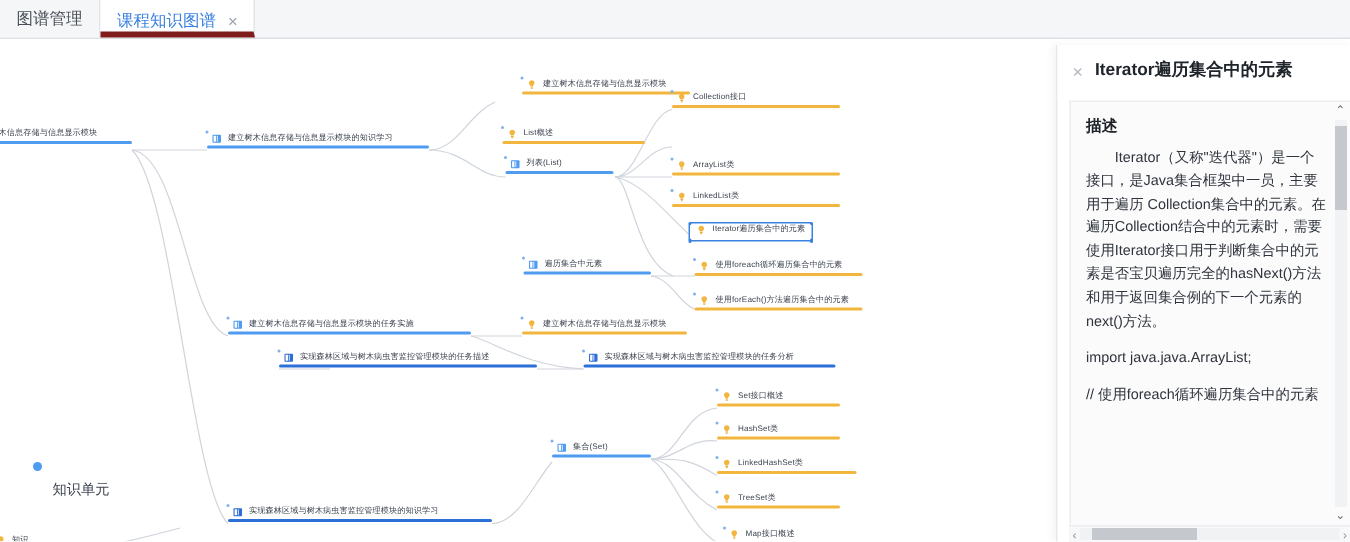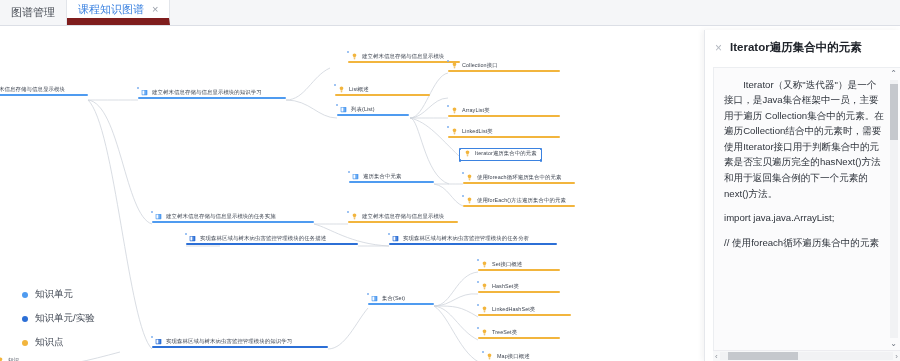--- a/index.html
+++ b/index.html
@@ -15,21 +15,21 @@
     position: absolute; left: 0; top: 0; width: 900px; height: 26px;
     background: #f5f6f8; border-bottom: 1px solid #dcdfe6;
     display: flex; align-items: stretch;
   }
   .tab {
     display: flex; align-items: center; gap: 5px;
     padding: 0 11px; font-size: 11px; color: #4a4f57;
     border-right: 1px solid #e2e5ea; cursor: pointer; white-space: nowrap;
   }
   .tab.inactive { background: #f5f6f8; }
-  .tab.active { background: #ffffff; color: #3b82e0; border-bottom: 7px solid #7f1d1d; }
+  .tab.active { background: #ffffff; color: #3b82e0; border-bottom: 4px solid #7f1d1d; align-items: flex-end; }
   .tab-close { font-size: 11px; color: #9aa0aa; line-height: 1; padding-left: 3px; }
 
   
   .page-title-wrap {
     position: absolute; left: 18px; top: 44px;
     display: flex; align-items: center; gap: 8px;
   }
   .title-bar { width: 3px; height: 15px; background: #3b82e0; border-radius: 1px; }
   .page-title { font-size: 13px; font-weight: bold; color: #1f2328; letter-spacing: .2px; }
 
@@ -61,21 +61,21 @@
   }
   .node .dot-anchor {
     position: absolute; left: -1px; top: -1px; width: 2px; height: 2px;
     background: #7fb0ef; border-radius: 50%;
   }
 
   
   .legend { position: absolute; left: 22px; top: 288px; }
   .legend-row { display: flex; align-items: center; gap: 7px; margin-bottom: 11px; }
   .legend-dot { width: 6px; height: 6px; border-radius: 50%; flex: 0 0 auto; }
-  .legend-lbl { font-size: 9.5px; color: #3d4450; }
+  .legend-lbl { font-size: 9.5px; color: #3d4450; margin-top: 32px; }
 
   
   .panel {
     position: absolute; right: 0; top: 30px; width: 196px; height: 331px;
     background: #fff; border-left: 1px solid #e6e8ec;
     box-shadow: -2px 0 6px rgba(0,0,0,.05);
     display: flex; flex-direction: column;
   }
   .panel-head {
     display: flex; align-items: flex-start; gap: 8px;
@@ -453,20 +453,21 @@
       <span class="legend-lbl">知识点</span>
     </div>
   </div>
 
   <div class="panel">
     <div class="panel-head">
       <span class="panel-close">×</span>
       <span class="panel-title">Iterator遍历集合中的元素</span>
     </div>
     <div class="panel-body">
+      <div class="sect-title">描述</div>
       <div class="para">Iterator（又称"迭代器"）是一个接口，是Java集合框架中一员，主要用于遍历 Collection集合中的元素。在遍历Collection结合中的元素时，需要使用Iterator接口用于判断集合中的元素是否宝贝遍历完全的hasNext()方法和用于返回集合例的下一个元素的next()方法。</div>
       <div class="code">import java.java.ArrayList;</div>
       <div class="code"></div>
       <div class="code">// 使用foreach循环遍历集合中的元素</div>
 
       <div class="vscroll">
         <span class="sc-arrow">⌃</span>
         <span class="sc-track">
           <span class="sc-thumb"></span>
         </span>

